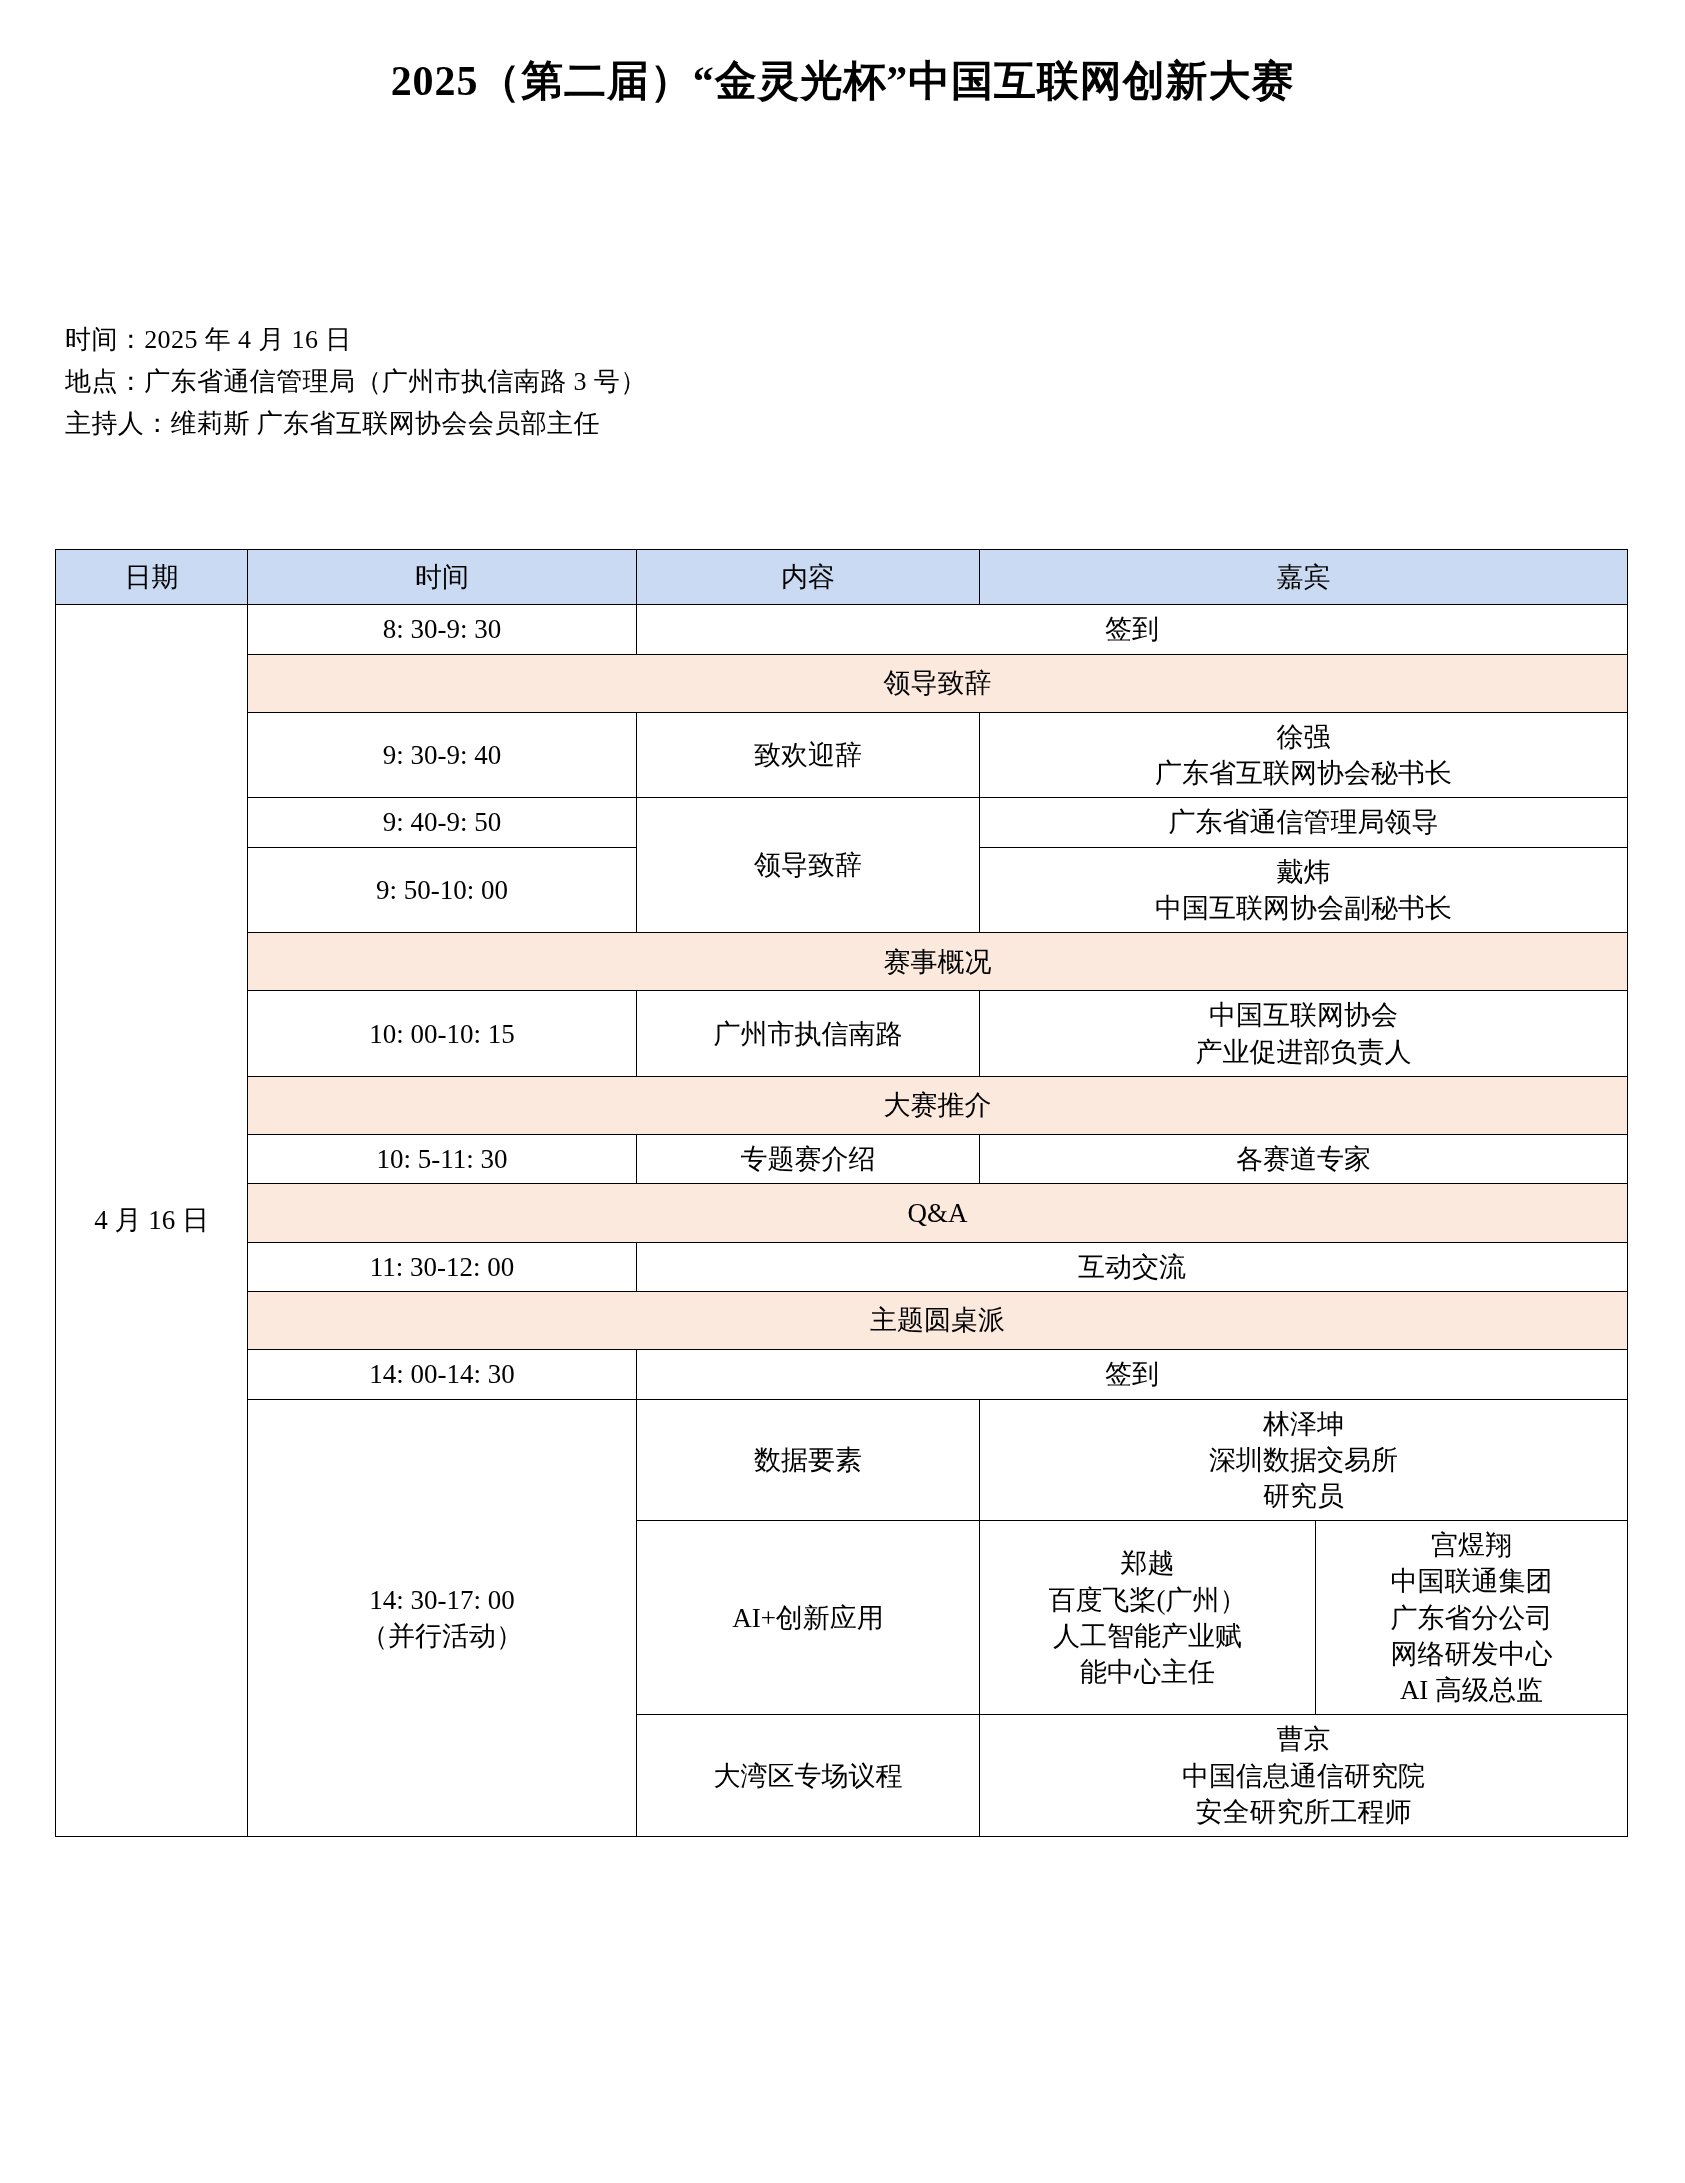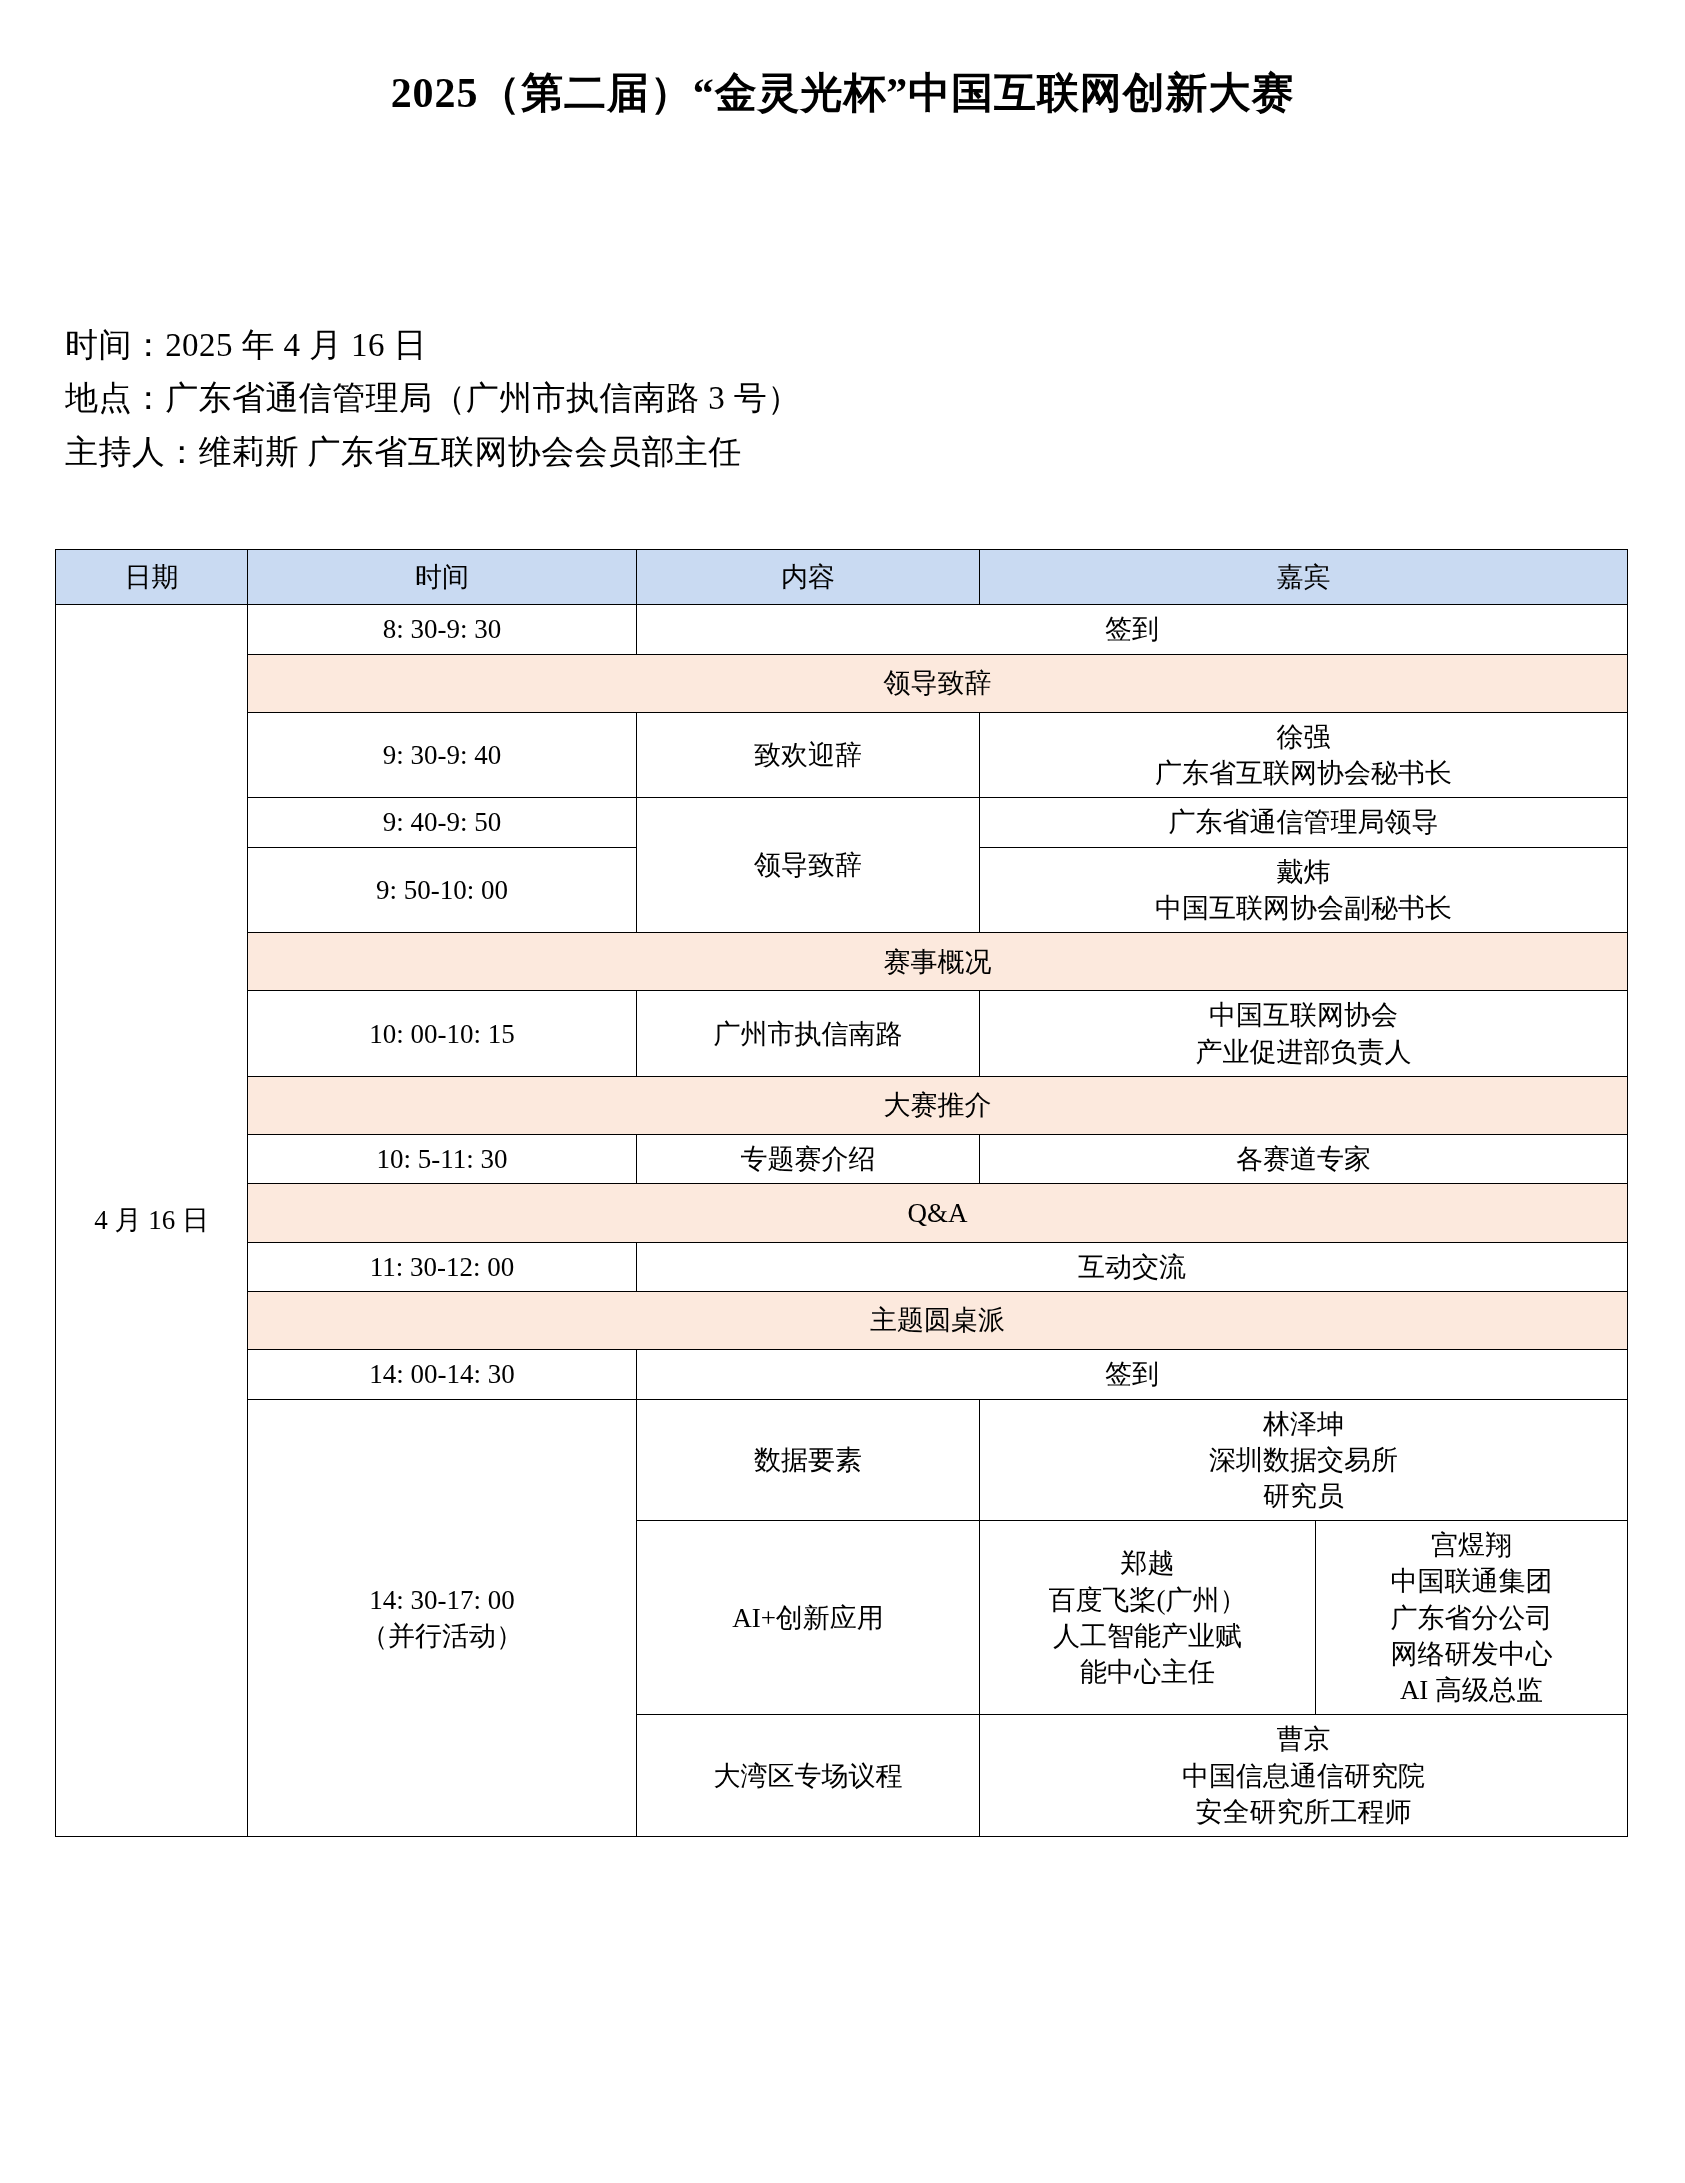--- a/index.html
+++ b/index.html
@@ -21,41 +21,40 @@
     box-sizing: border-box;
   }
 
   
   .title-block {
     position: absolute;
     left: 0;
     top: 52px;
     width: 1685px;
     text-align: center;
-    margin-top: 12px;
   }
   .title-line {
     font-family: "Liberation Serif", "DejaVu Serif", serif;
     font-weight: bold;
     font-size: 42px;
     line-height: 1.42;
     letter-spacing: 0.9px;
     white-space: nowrap;
   }
 
   
   .meta-block {
     position: absolute;
     left: 65px;
     top: 319px;
     width: 1310px;
   }
   .meta-line {
     font-family: "Liberation Serif", "DejaVu Serif", serif;
-    font-size: 33px;
+    font-size: 26px;
     line-height: 1.62;
     white-space: nowrap;
     letter-spacing: 0.4px;
   }
 
   
   .agenda-table-wrap {
     position: absolute;
     left: 55px;
     top: 549px;

